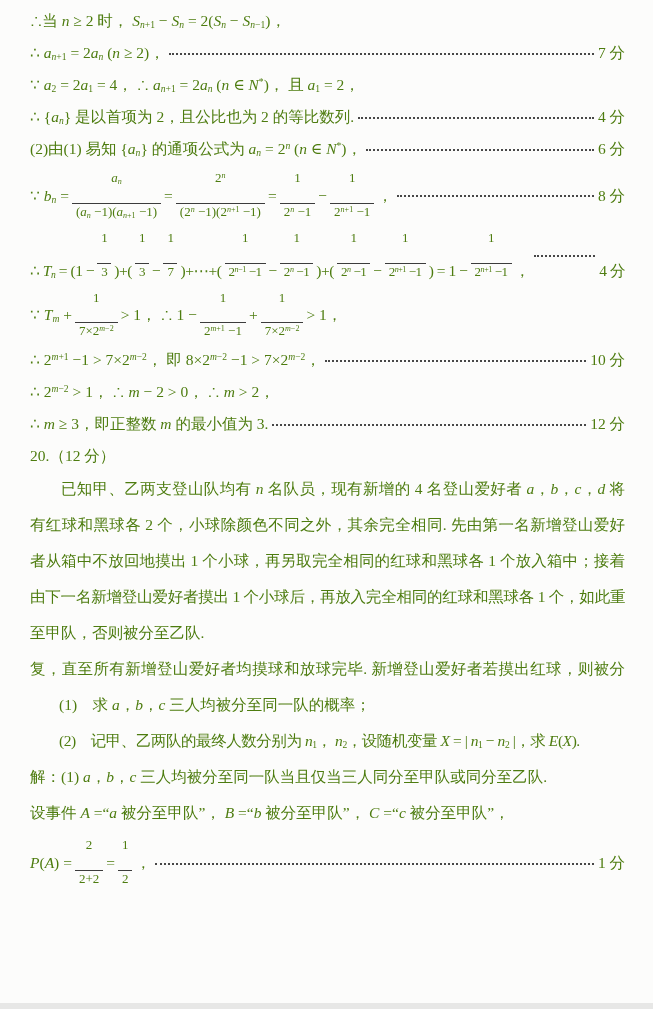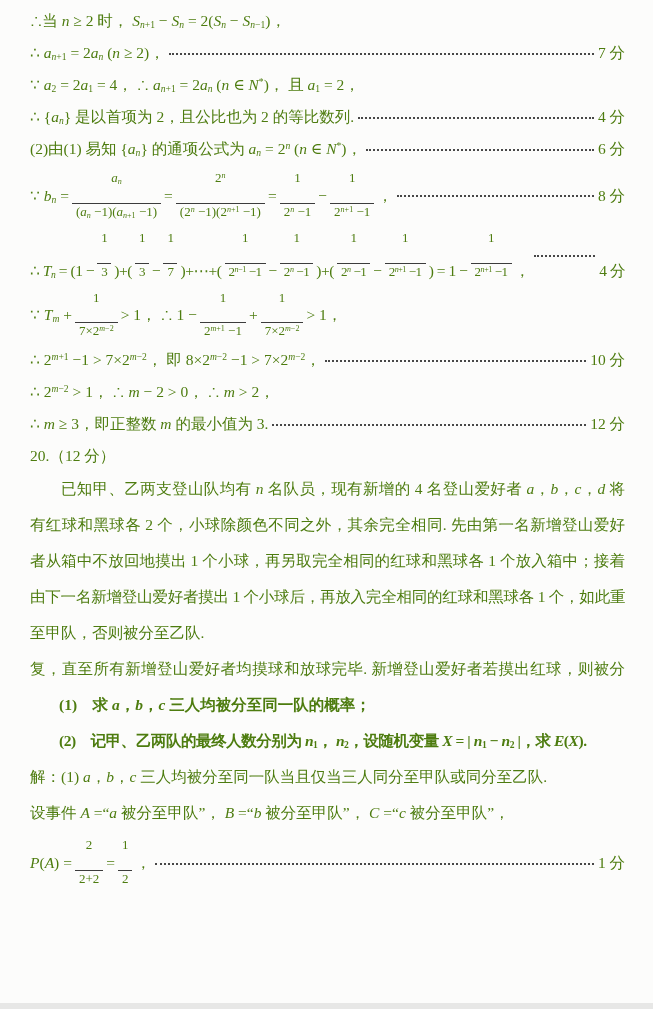--- a/index.html
+++ b/index.html
@@ -9,21 +9,21 @@
     padding:10px 28px 16px 30px;
     font-family:"Liberation Serif","DejaVu Serif",serif;
     color:#4d7c0f;font-size:15.5px;
   }
   .line{margin-bottom:11px;min-height:21px;line-height:21px;}
   .fx{display:flex;align-items:center;white-space:nowrap;}
   .fr{min-height:46px;margin-bottom:9px;}
   .just{display:block;text-align:justify;text-align-last:justify;line-height:24px;margin-bottom:12px;}
   .left{display:block;line-height:24px;margin-bottom:12px;}
   .ind{text-indent:31px;}
-  .ind2{padding-left:29px;font-weight:bold;}
+  .ind2{padding-left:29px;}
   .tight{letter-spacing:-0.45px;align-items:flex-end;}
   .rt{display:inline;}
   .fx > .rt{display:inline-block;}
   i{font-style:italic;font-family:"Liberation Serif","DejaVu Serif",serif;}
   sup,sub{font-size:0.62em;line-height:0;}
   sup{vertical-align:0.55em;}
   sub{vertical-align:-0.25em;}
   .frac{
     display:inline-flex;flex-direction:column;align-items:center;
     vertical-align:middle;margin:0 3px;font-size:13px;line-height:1.3;gap:16px;

